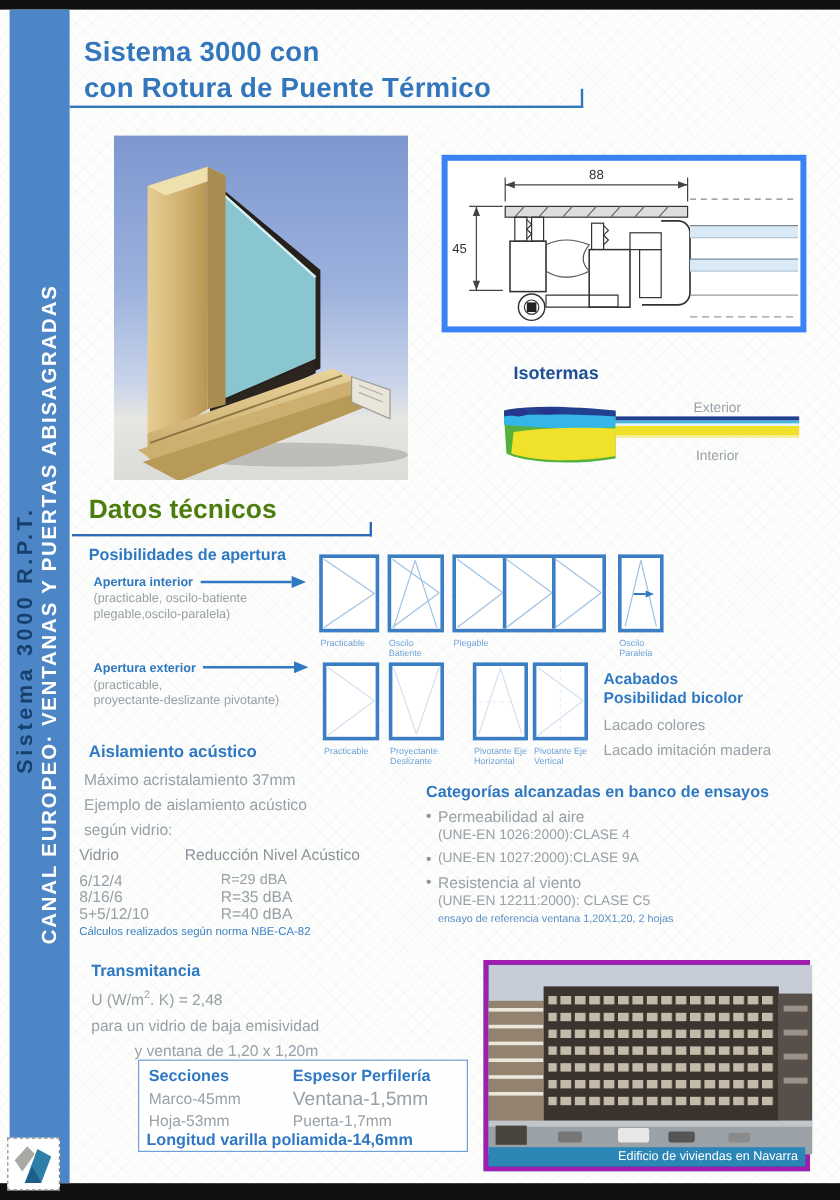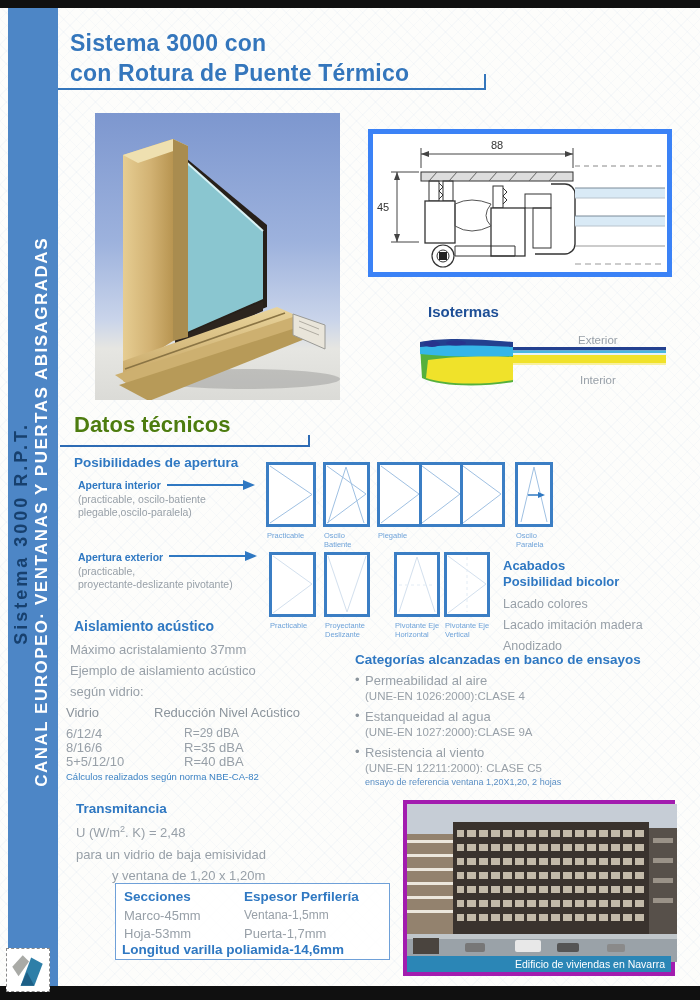--- a/index.html
+++ b/index.html
@@ -268,21 +268,20 @@
 <div class="abs diagram-label" style="left:325px;top:621px;width:52px;">Proyectante Deslizante</div>
 <div class="abs diagram-label" style="left:395px;top:621px;width:56px;">Pivotante Eje Horizontal</div>
 <div class="abs diagram-label" style="left:445px;top:621px;width:50px;">Pivotante Eje Vertical</div>
 
 <div class="abs" style="left:503px;top:558px;width:190px;">
   <div class="h-sub" style="font-size:13px;line-height:16px;">Acabados</div>
   <div class="h-sub" style="font-size:13px;line-height:16px;">Posibilidad bicolor</div>
   <div class="txt-gray" style="font-size:12.5px;line-height:21px;margin-top:4px;">
     <div>Lacado colores</div>
     <div>Lacado imitación madera</div>
-    <div>Anodizado</div>
   </div>
 </div>
 
 <div class="abs" style="left:66px;top:618px;width:300px;height:170px;">
   <div class="abs h-sub" style="left:8px;top:0;font-size:14px;">Aislamiento acústico</div>
   <div class="abs txt-gray" style="left:4px;top:24px;font-size:13px;">Máximo acristalamiento 37mm</div>
   <div class="abs txt-gray" style="left:4px;top:45px;font-size:13px;">Ejemplo de aislamiento acústico</div>
   <div class="abs txt-gray" style="left:4px;top:66px;font-size:13px;">según vidrio:</div>
   <div class="abs txt-gray2" style="left:0;top:87px;font-size:13px;">Vidrio</div>
   <div class="abs txt-gray2" style="left:88px;top:87px;font-size:13px;">Reducción Nivel Acústico</div>
@@ -297,21 +296,20 @@
 
 <div class="abs" style="left:355px;top:652px;width:340px;">
   <div class="h-sub" style="font-size:13.5px;line-height:16px;">Categorías alcanzadas en banco de ensayos</div>
   <div style="position:relative;padding-left:10px;margin-top:4px;">
     <span class="abs txt-gray2" style="left:0;top:0;font-size:13px;">•</span>
     <div class="txt-gray" style="font-size:13px;line-height:17px;">Permeabilidad al aire</div>
     <div class="txt-gray" style="font-size:11.5px;line-height:15px;">(UNE-EN 1026:2000):CLASE 4</div>
   </div>
   <div style="position:relative;padding-left:10px;margin-top:4px;">
     <span class="abs txt-gray2" style="left:0;top:0;font-size:13px;">•</span>
-    <div class="txt-gray" style="font-size:13px;line-height:17px;">Estanqueidad al agua</div>
     <div class="txt-gray" style="font-size:11.5px;line-height:15px;">(UNE-EN 1027:2000):CLASE 9A</div>
   </div>
   <div style="position:relative;padding-left:10px;margin-top:4px;">
     <span class="abs txt-gray2" style="left:0;top:0;font-size:13px;">•</span>
     <div class="txt-gray" style="font-size:13px;line-height:17px;">Resistencia al viento</div>
     <div class="txt-gray" style="font-size:11.5px;line-height:15px;">(UNE-EN 12211:2000): CLASE C5</div>
     <div class="txt-blue-sm" style="font-size:9px;line-height:12px;color:#5b8fc4;">ensayo de referencia ventana 1,20X1,20, 2 hojas</div>
   </div>
 </div>
 
@@ -321,21 +319,21 @@
     <span>U (W/m</span><sup>2</sup><span>. K) = 2,48</span>
   </div>
   <div class="txt-gray" style="font-size:13px;line-height:21px;">para un vidrio de baja emisividad</div>
   <div class="txt-gray" style="font-size:13px;line-height:21px;margin-left:36px;">y ventana de 1,20 x 1,20m</div>
 </div>
 
 <div class="abs sec-box" style="left:115px;top:883px;width:275px;height:77px;">
   <div class="abs h-sub" style="left:8px;top:5px;font-size:13.5px;">Secciones</div>
   <div class="abs h-sub" style="left:128px;top:5px;font-size:13.5px;">Espesor Perfilería</div>
   <div class="abs txt-gray" style="left:8px;top:24px;font-size:13px;">Marco-45mm</div>
-  <div class="abs txt-gray" style="left:128px;top:24px;font-size:12px;">Ventana-1,5mm</div>
+  <div class="abs txt-gray" style="left:128px;top:24px;font-size:16px;">Ventana-1,5mm</div>
   <div class="abs txt-gray" style="left:8px;top:42px;font-size:13px;">Hoja-53mm</div>
   <div class="abs txt-gray" style="left:128px;top:42px;font-size:13px;">Puerta-1,7mm</div>
   <div class="abs h-sub" style="left:6px;top:58px;font-size:13.5px;white-space:nowrap;">Longitud varilla poliamida-14,6mm</div>
 </div>
 
 <div class="abs photo-frame" style="left:403px;top:800px;width:272px;height:176px;">
   <svg width="270" height="158" viewBox="0 0 270 158">
     <defs>
       <pattern id="win" width="12" height="7" patternUnits="userSpaceOnUse">
         <rect width="12" height="7" fill="#c3baa9"></rect>

